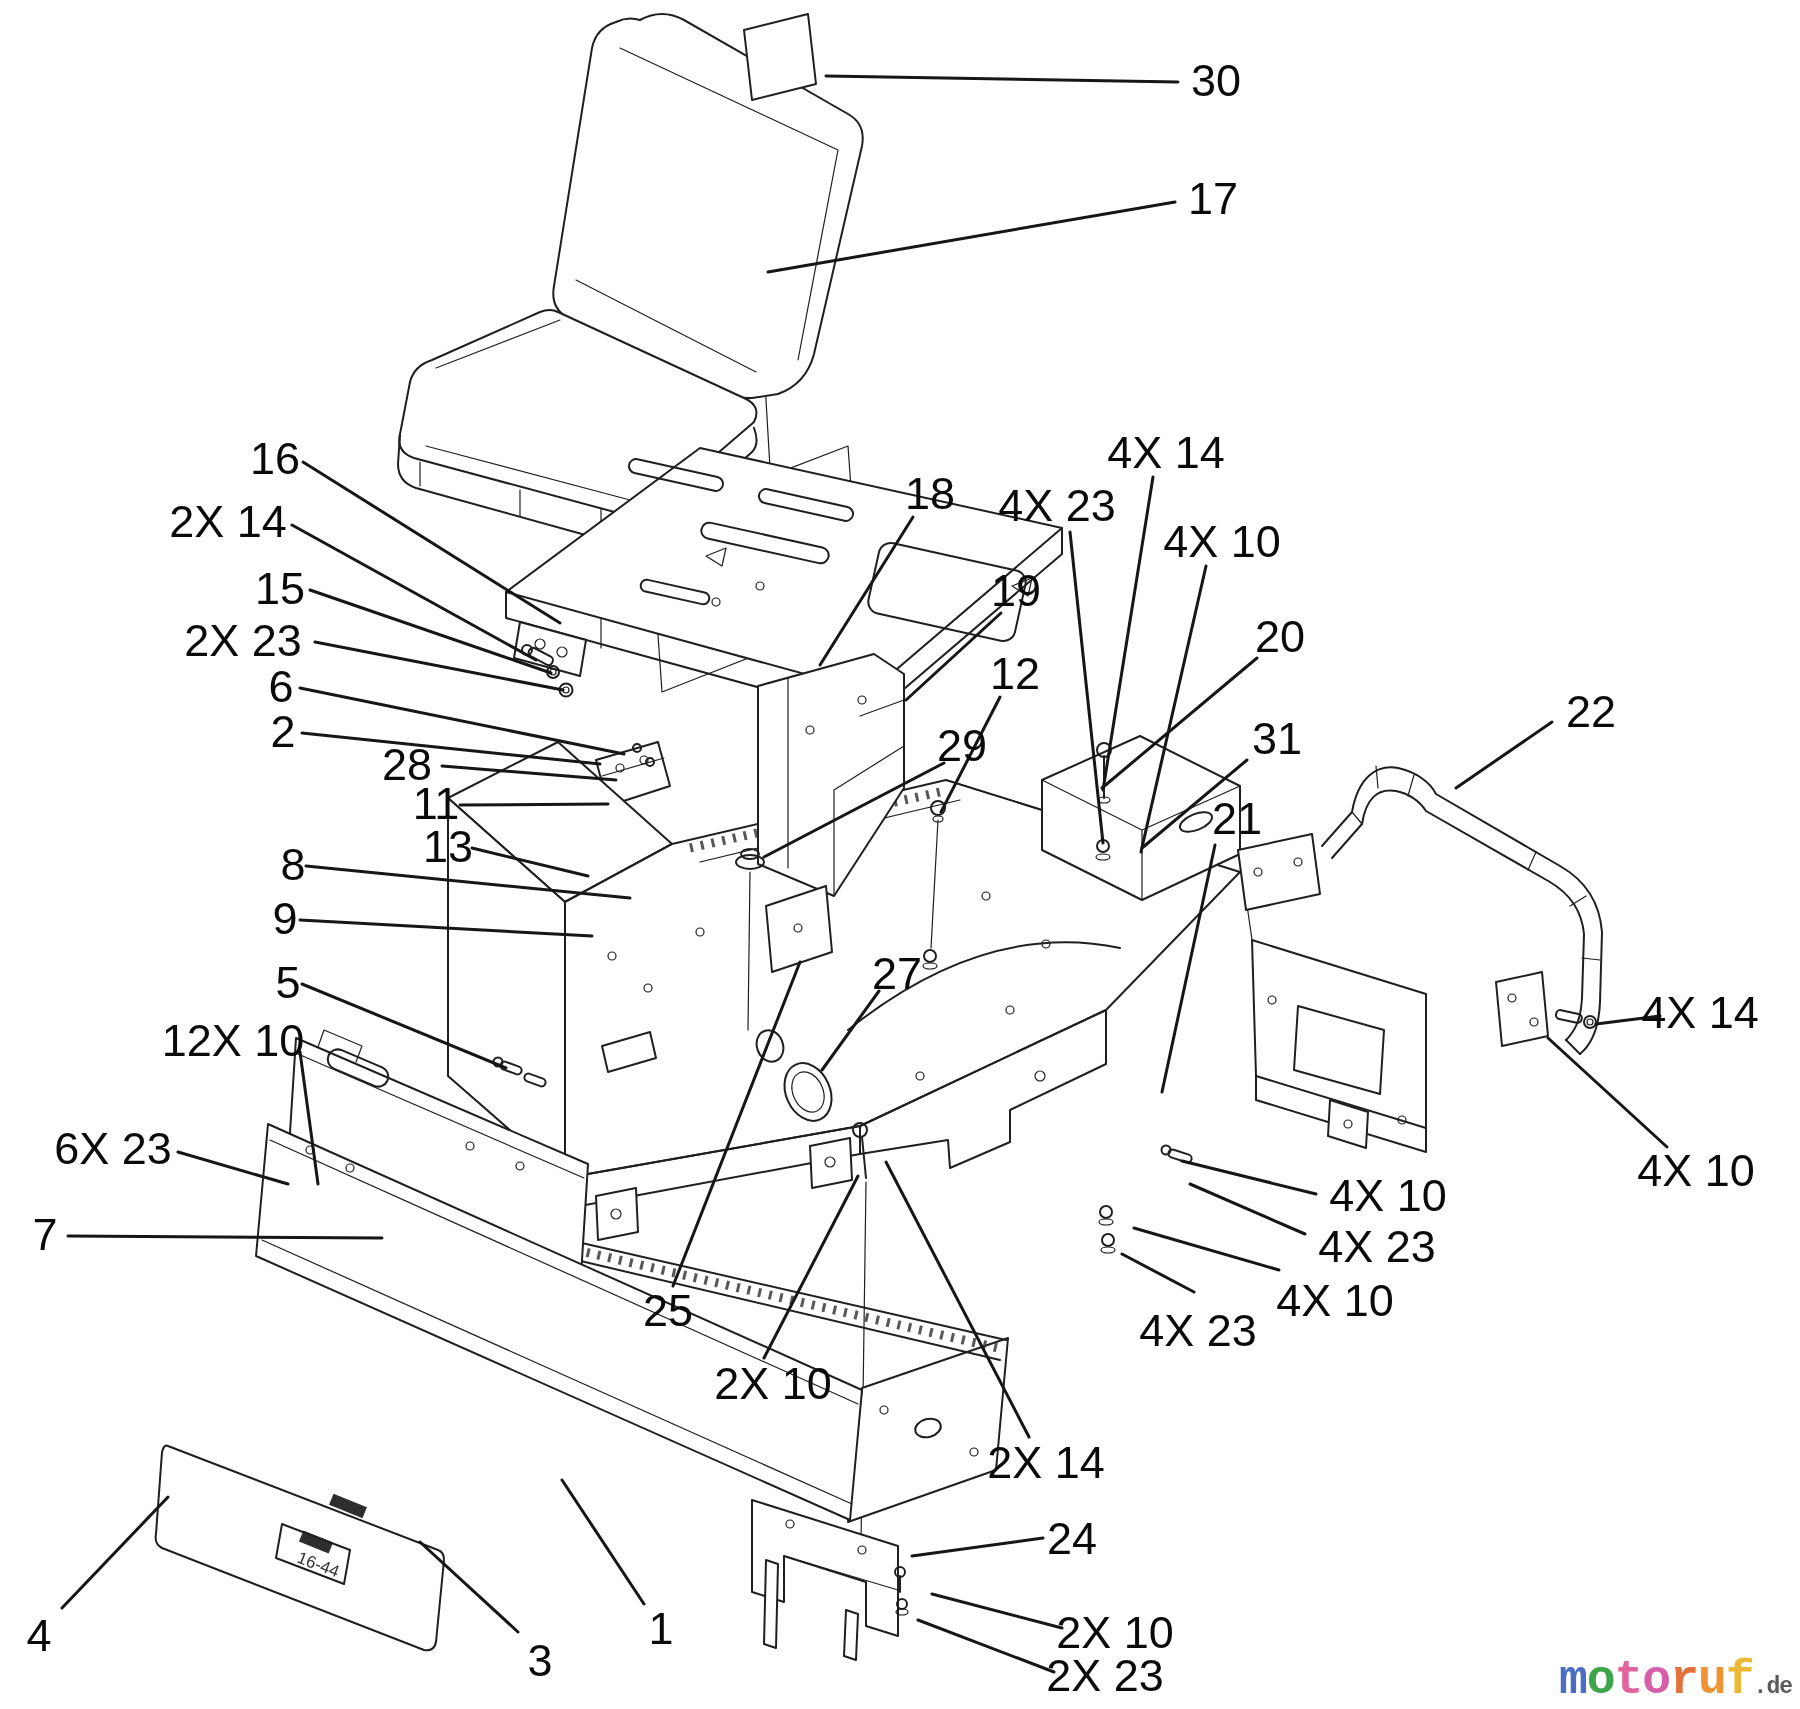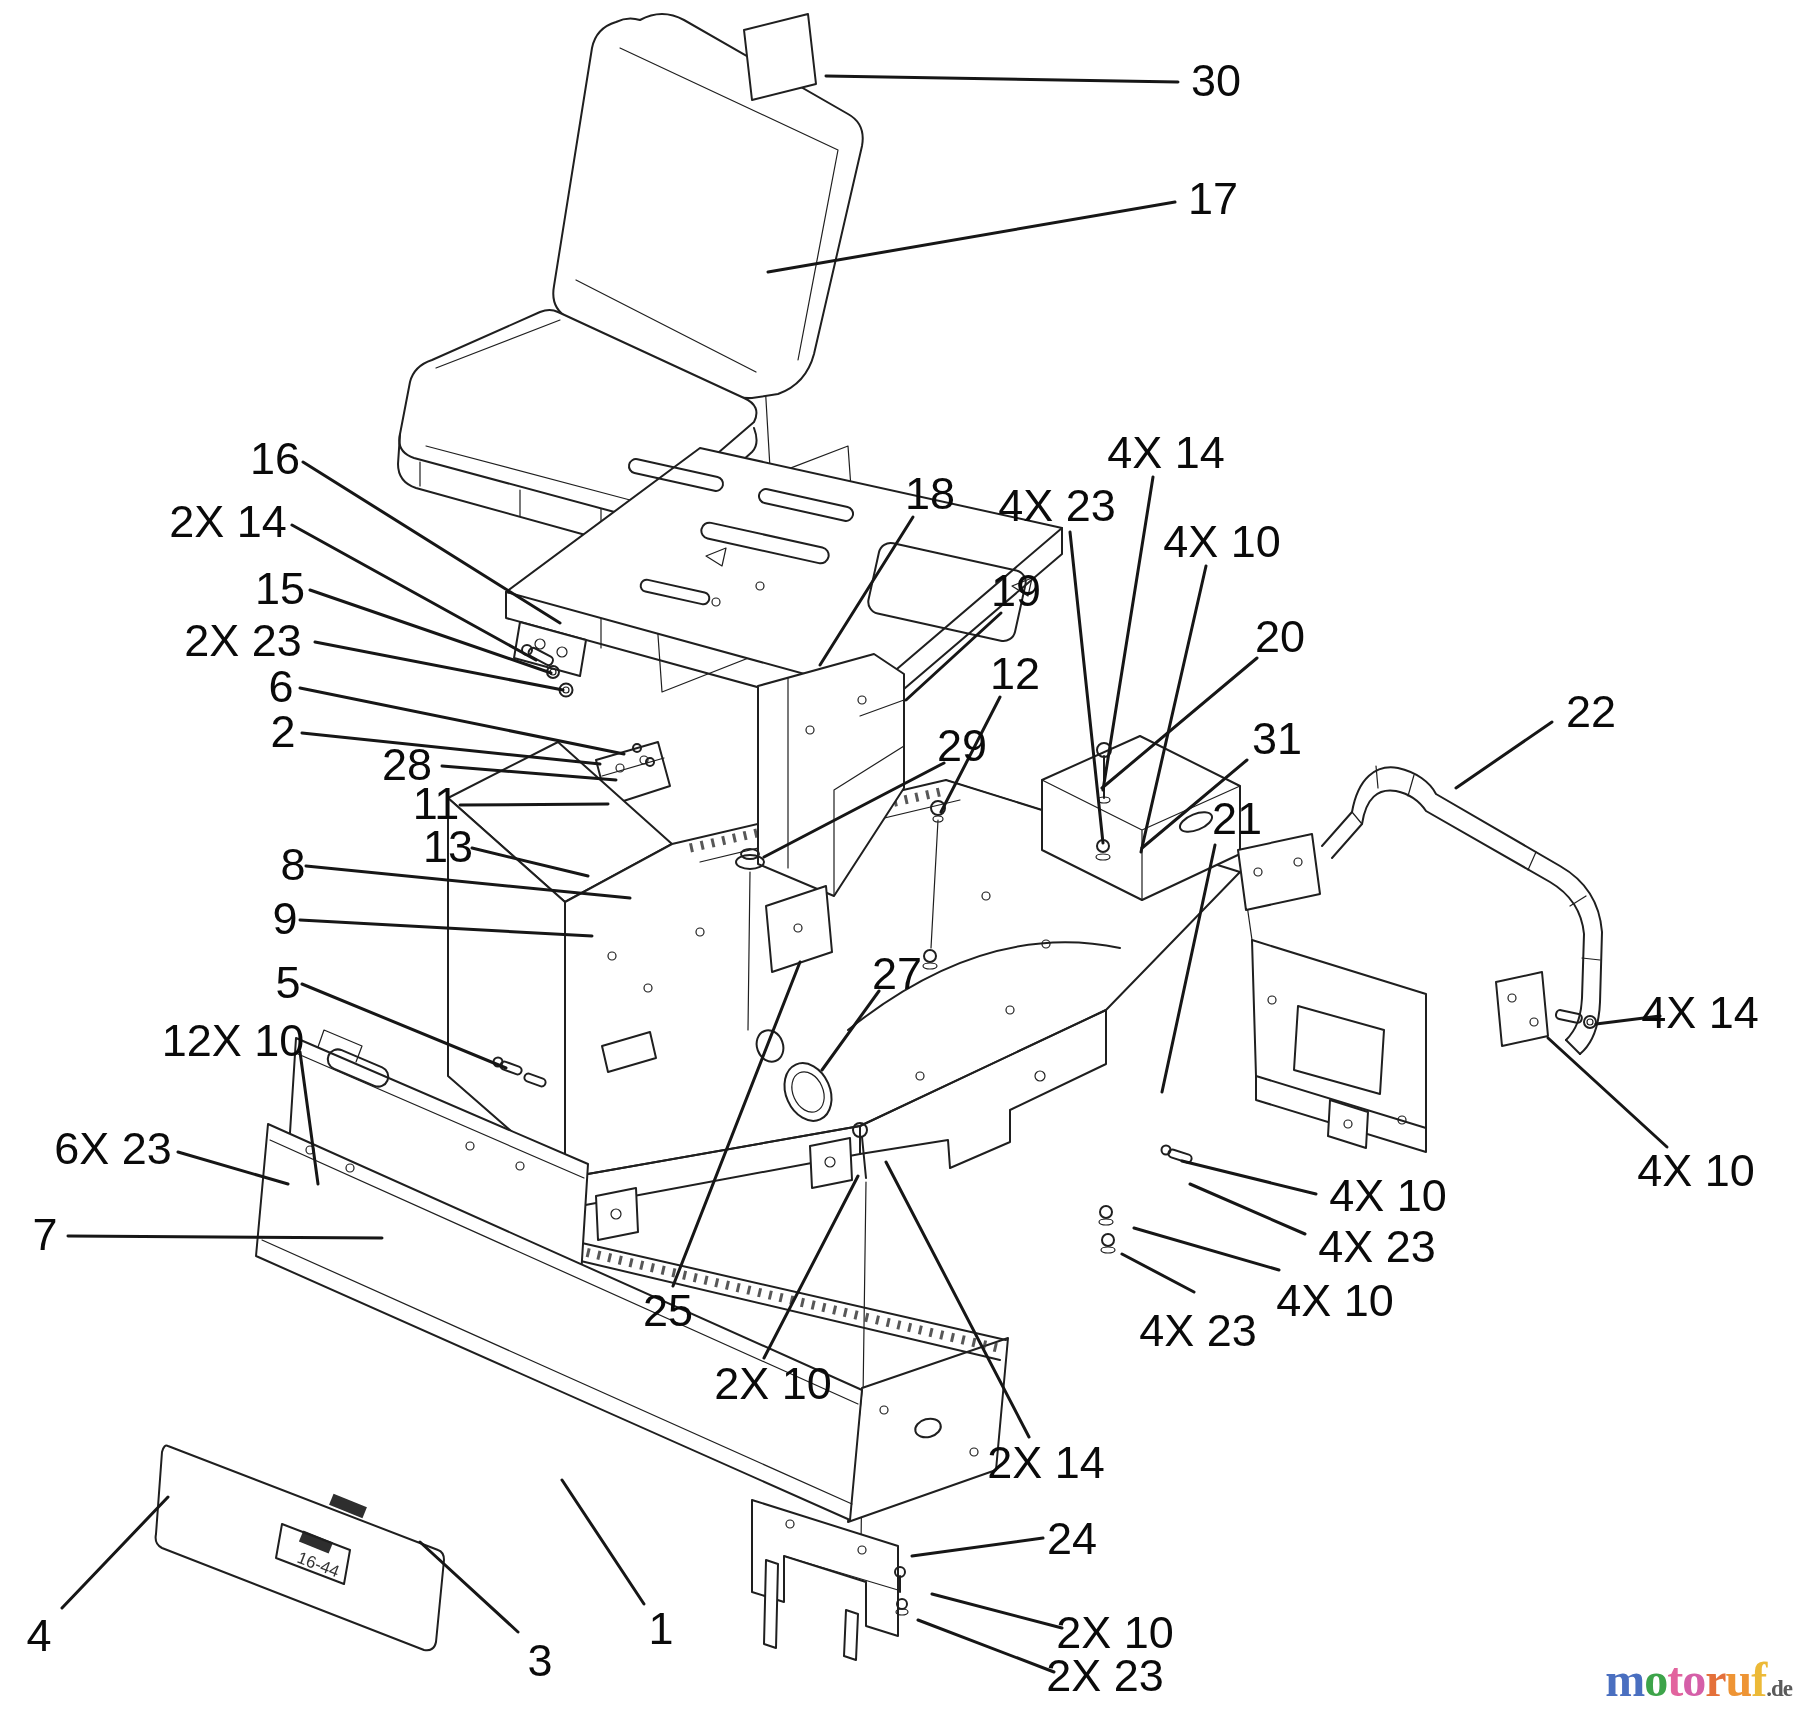--- a/index.html
+++ b/index.html
@@ -6,21 +6,21 @@
   .page{position:relative;width:1800px;height:1709px;background:#ffffff;overflow:hidden;
         font-family:"Liberation Sans",sans-serif;}
   svg{position:absolute;left:0;top:0;}
   .part{fill:none;stroke:#1f1f1f;stroke-width:2;stroke-linejoin:round;stroke-linecap:round;}
   .part-solid{fill:#ffffff;stroke:#1f1f1f;stroke-width:2;stroke-linejoin:round;}
   .thin{stroke-width:1.2;}
   .serr{fill:none;stroke:#3a3a3a;stroke-width:9;stroke-dasharray:3 8;opacity:.85;}
   .decal{fill:#2e2e2e;stroke:none;}
   .leader{fill:none;stroke:#161616;stroke-width:3;stroke-linecap:round;}
   .callout-text{font-family:"Liberation Sans",sans-serif;fill:#0a0a0a;}
-  .watermark{position:absolute;right:8px;bottom:2px;font-family:Liberation Serif, serif;
+  .watermark{position:absolute;right:8px;bottom:2px;font-family:Liberation Mono, monospace;
              font-weight:700;font-size:48px;letter-spacing:-1px;white-space:nowrap;}
   .watermark .suffix{font-size:23px;font-weight:700;}
 </style>
 </head>
 <body>
 
 <div class="page">
 <svg width="1800" height="1709" viewBox="0 0 1800 1709">
 
   <g>

